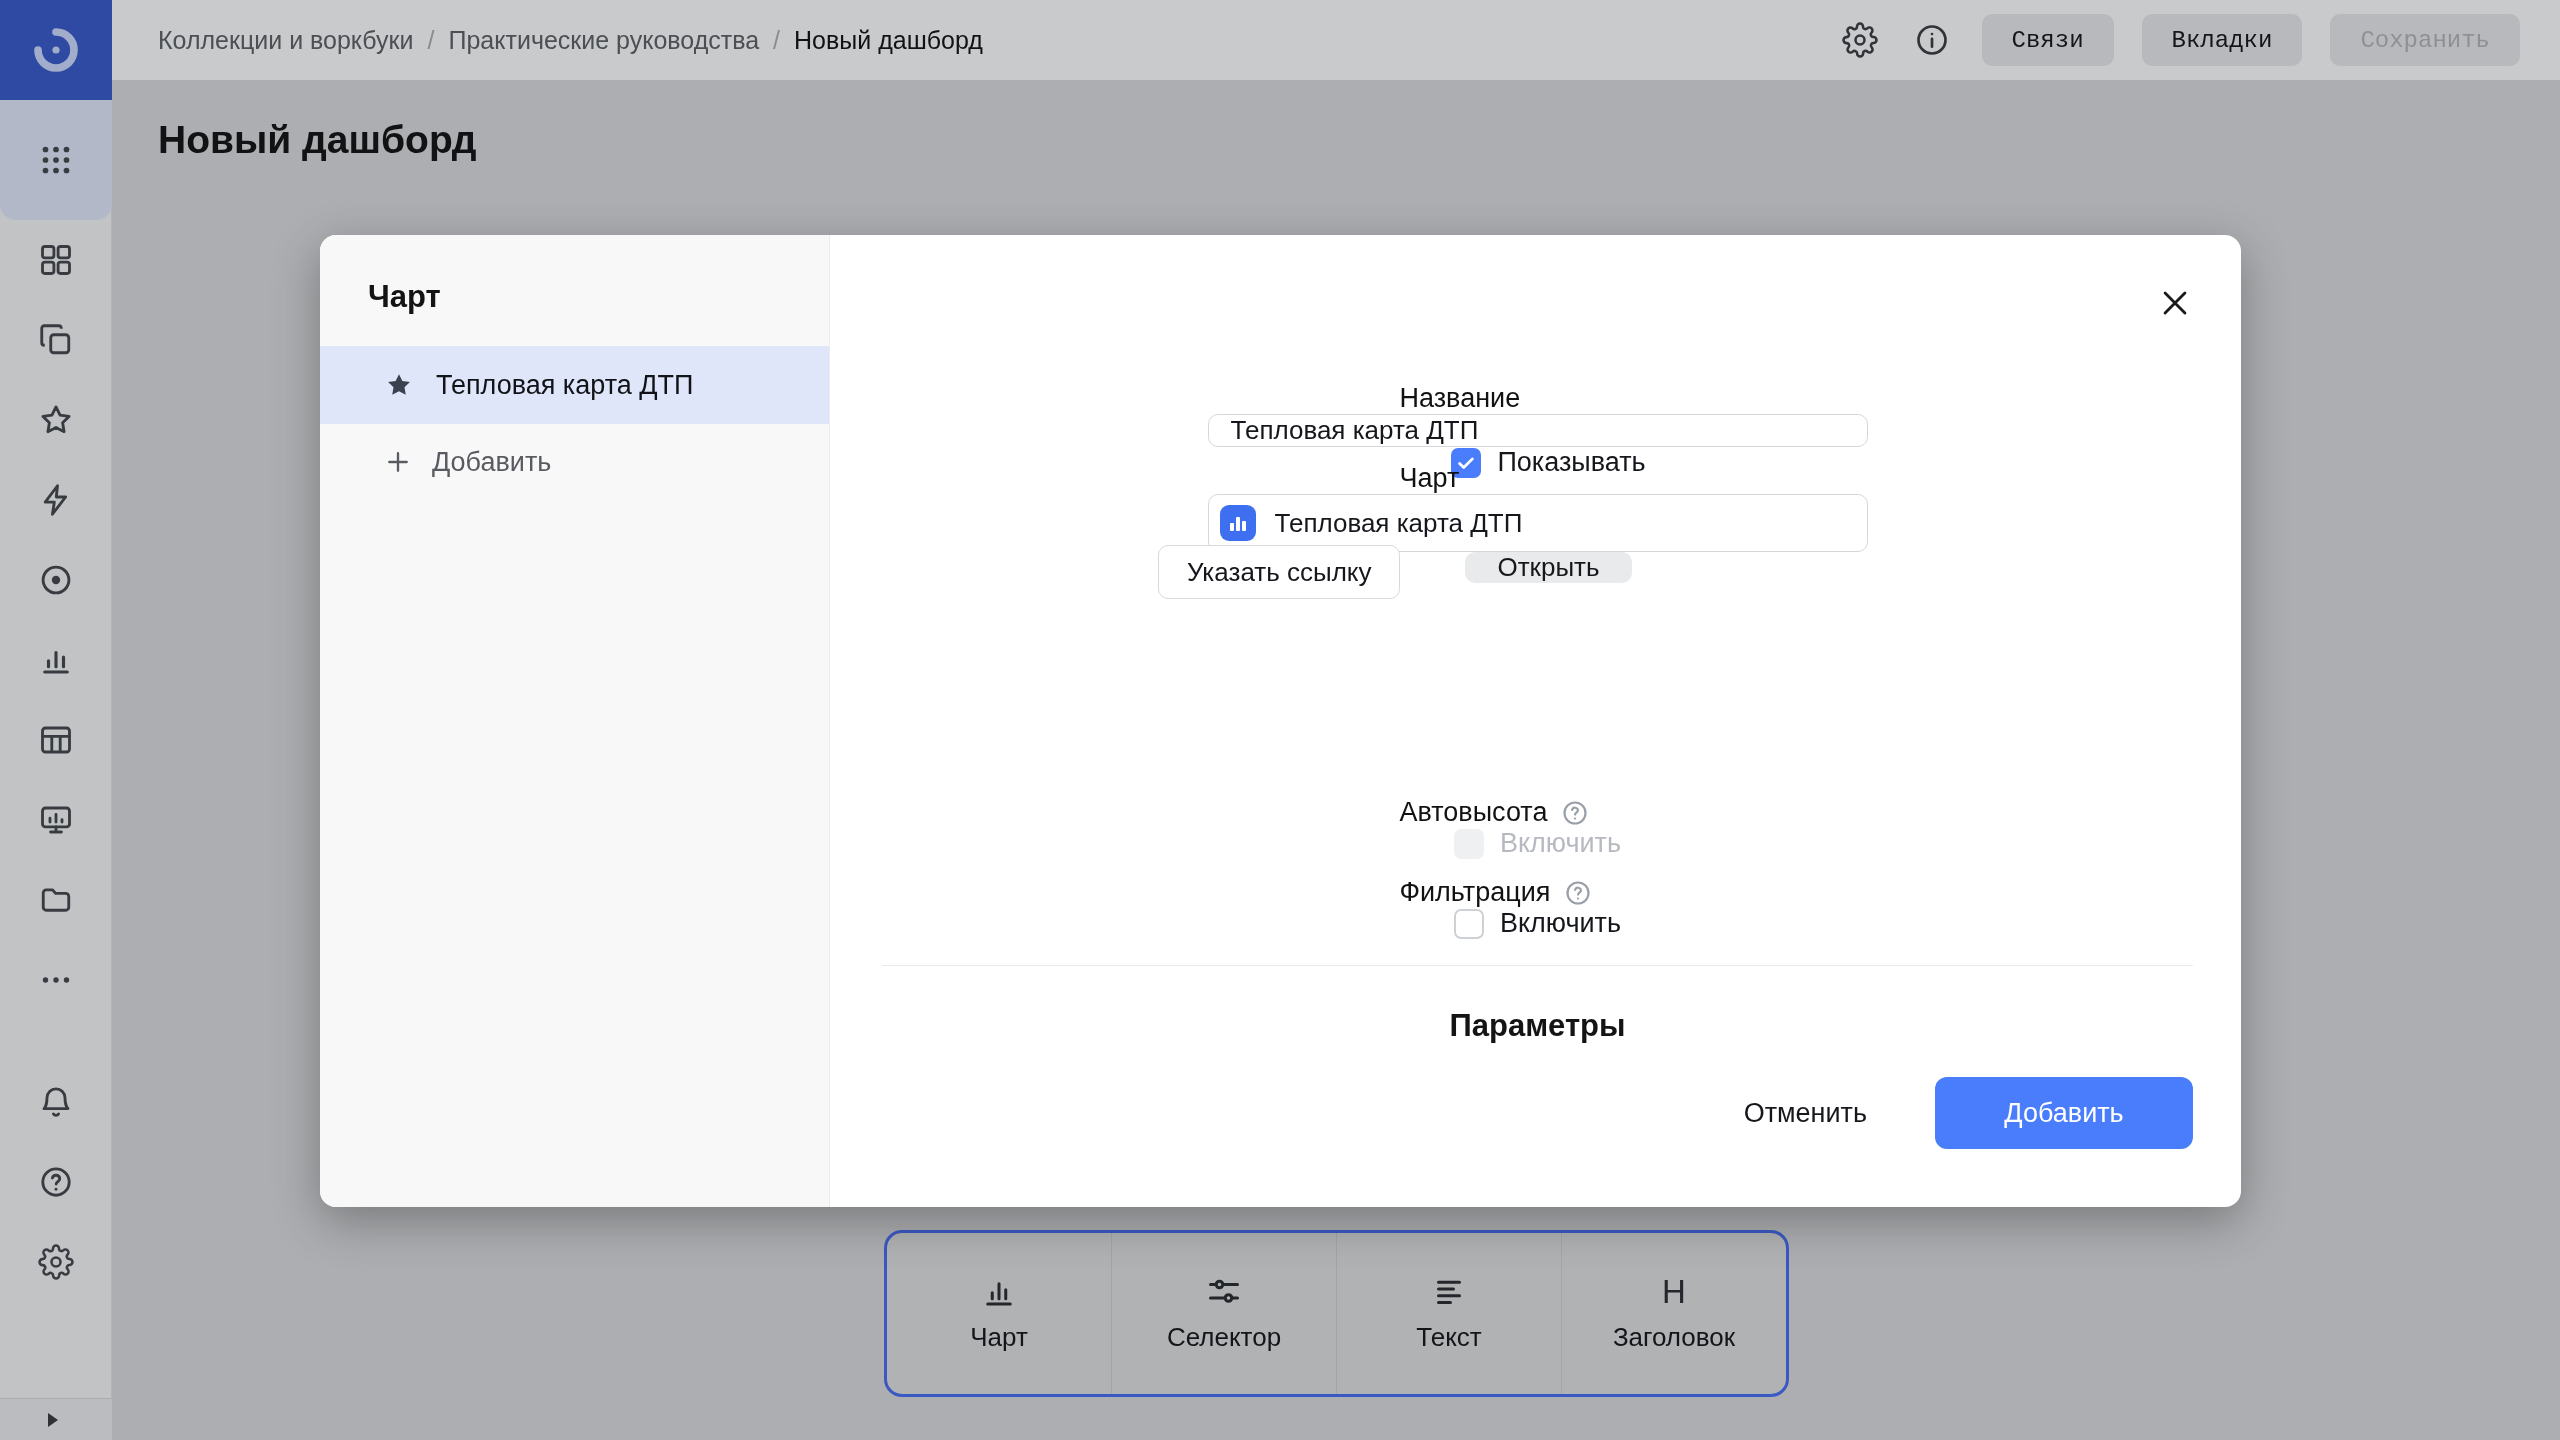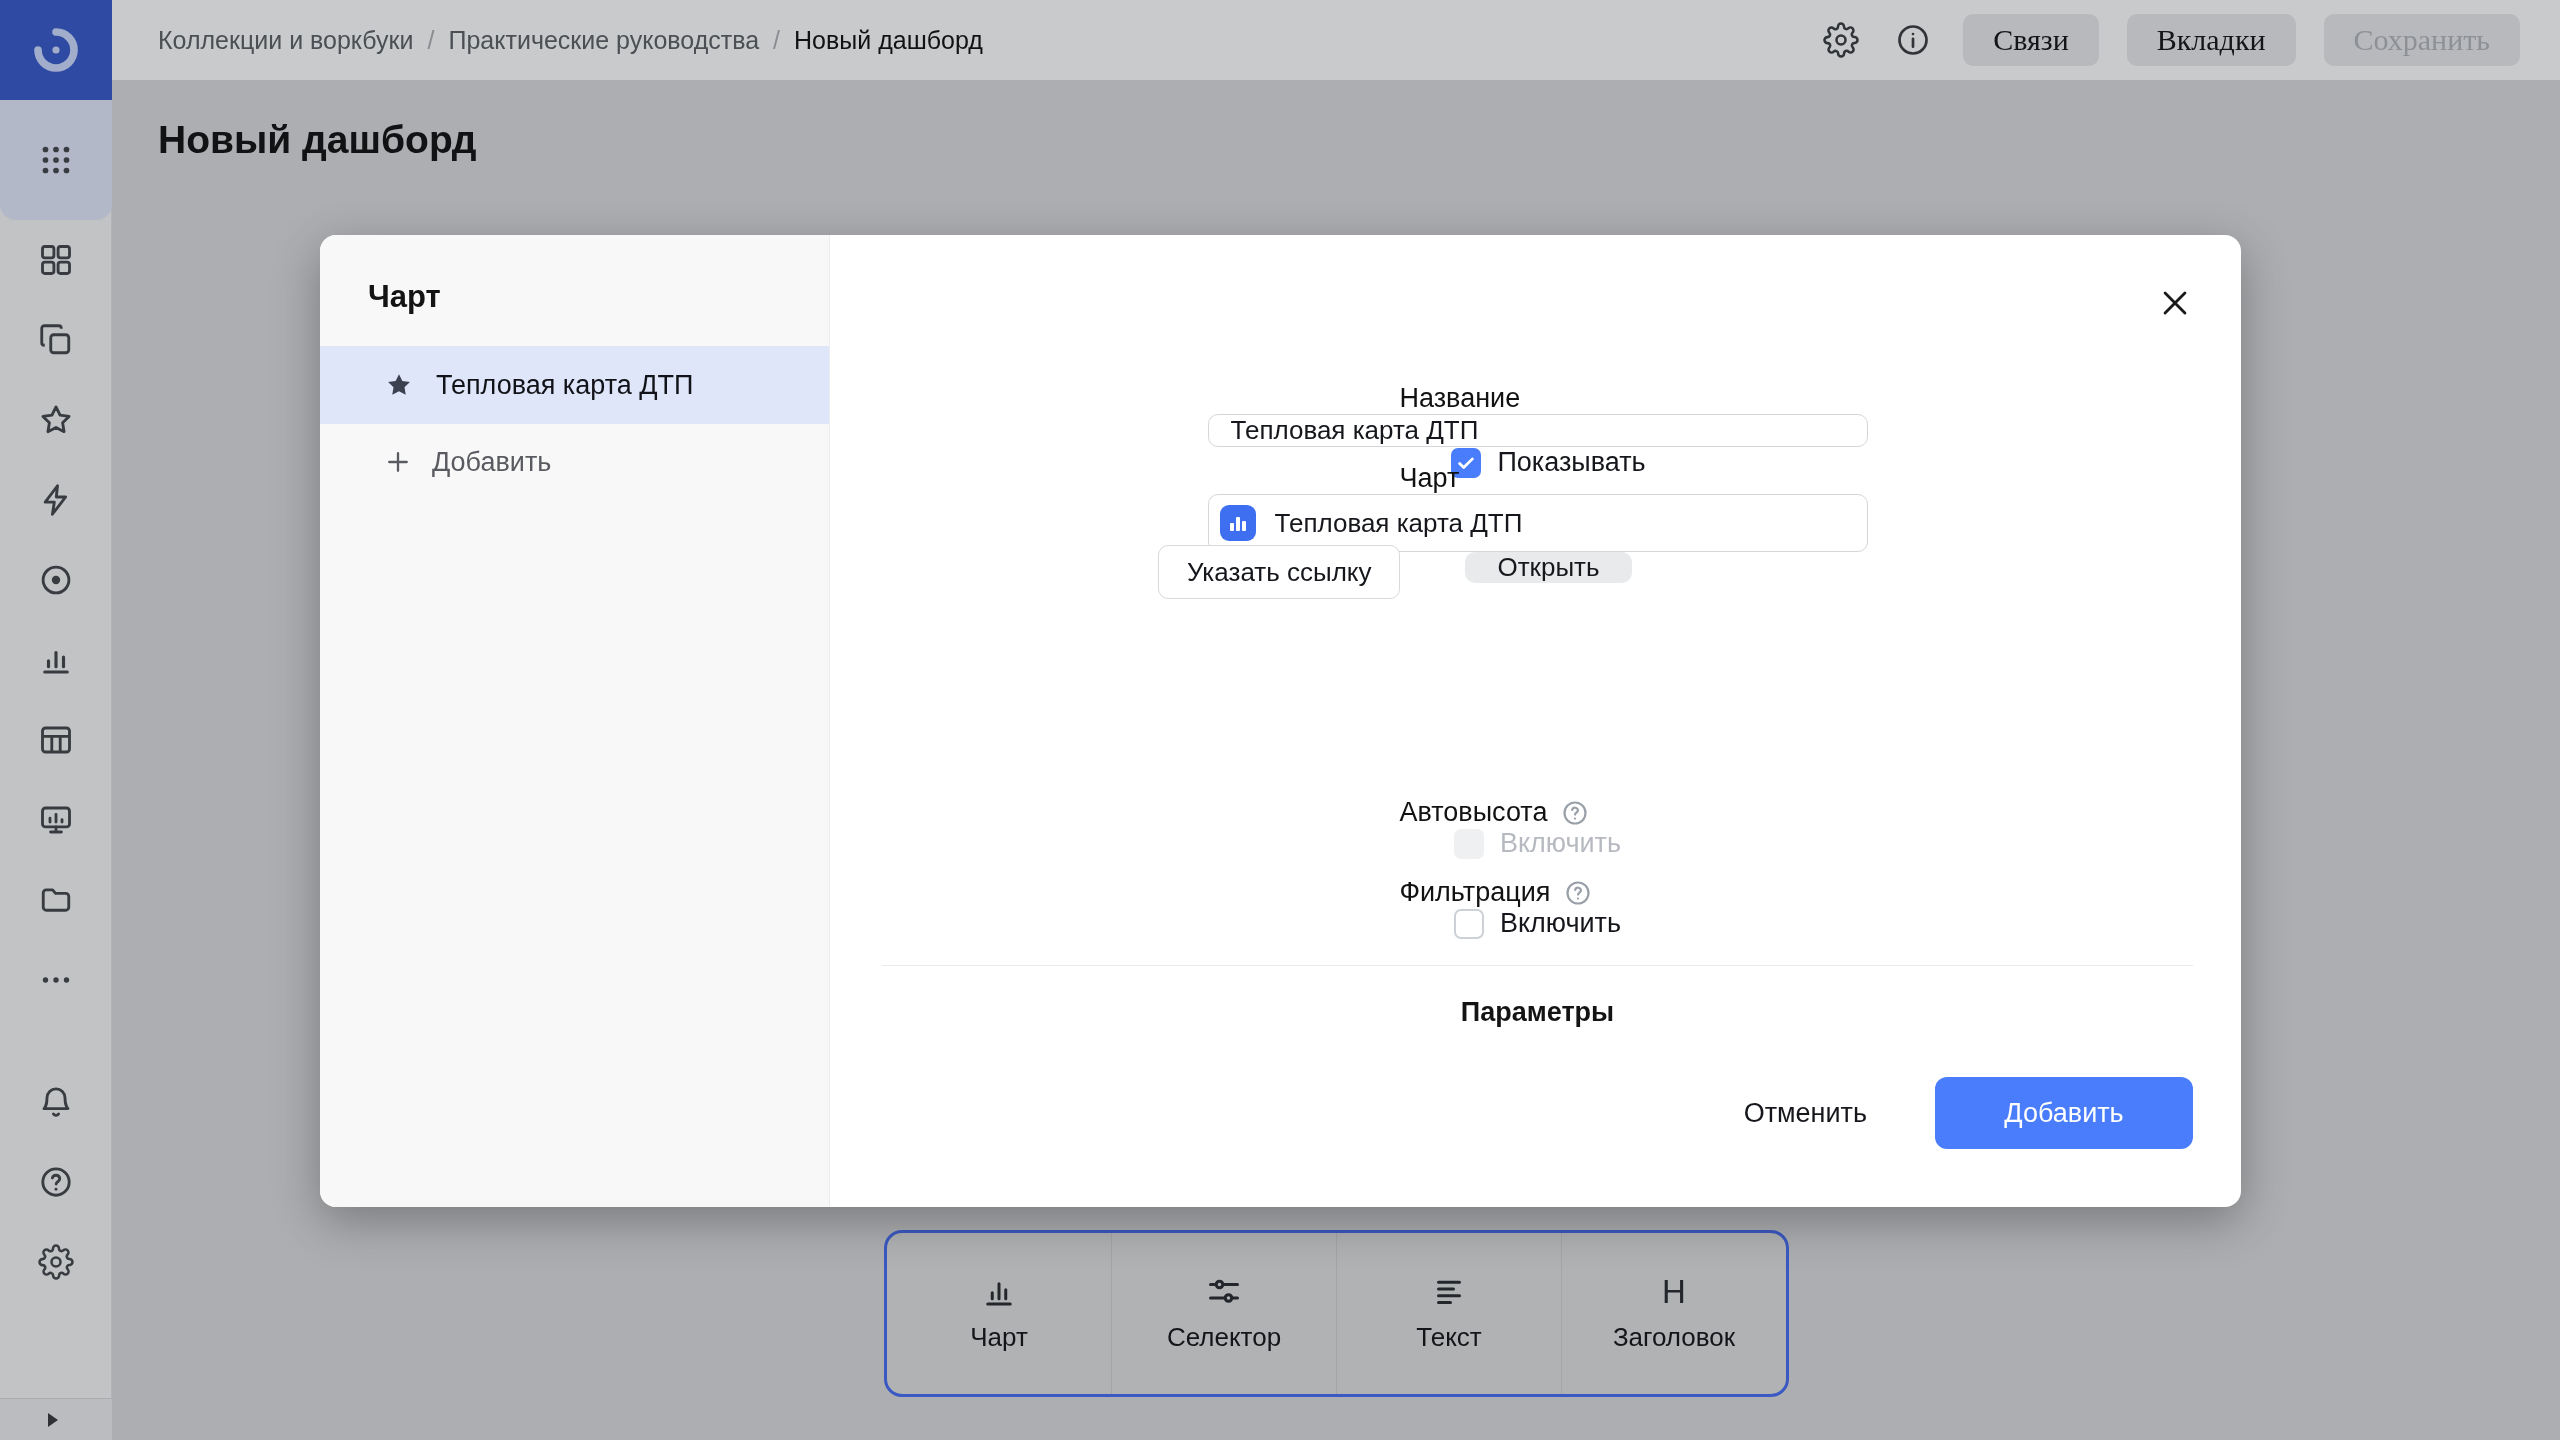--- a/index.html
+++ b/index.html
@@ -25,21 +25,21 @@
   
   .main { position:absolute; left:112px; top:0; right:0; bottom:0; }
   .topbar { height:80px; background:#ffffff; display:flex; align-items:center; padding:0 40px 0 46px; }
   .crumbs { display:flex; align-items:center; gap:14px; font-size:25px; }
   .crumb { color:#5f6368; cursor:pointer; }
   .crumb-sep { color:#aeb1b6; }
   .crumb-current { color:#141414; }
   .top-actions { margin-left:auto; display:flex; align-items:center; gap:28px; }
   .icon-btn { width:44px; height:44px; display:flex; align-items:center; justify-content:center; color:#3c3e43; cursor:pointer; }
   .icon-btn svg { width:36px; height:36px; }
-  .btn { height:52px; padding:0 30px; border:none; border-radius:10px; background:#e9eaec; font-size:30px; font-family:Liberation Serif, serif; color:#17181c; display:flex; align-items:center; cursor:pointer; }
+  .btn { height:52px; padding:0 30px; border:none; border-radius:10px; background:#e9eaec; font-size:24px; font-family:Liberation Mono, monospace; color:#17181c; display:flex; align-items:center; cursor:pointer; }
   .btn.disabled { color:#b3b6bc; cursor:default; }
 
   
   .content { position:absolute; top:80px; left:0; right:0; bottom:0; background:#dbdcde; }
   .page-title { margin:0; padding:38px 0 0 46px; font-size:39px; font-weight:600; color:#141414; }
 
   
   .edit-toolbar { position:absolute; left:884px; top:1230px; width:905px; height:167px; border:3px solid #4a6ff5; border-radius:18px; background:rgba(255,255,255,0.12); display:flex; z-index:5; }
   .tool-cell { flex:1; display:flex; flex-direction:column; align-items:center; justify-content:center; gap:12px; cursor:pointer; border-left:1px solid rgba(0,0,0,0.07); }
   .tool-cell:first-child { border-left:none; }
@@ -86,21 +86,21 @@
   .chk { width:30px; height:30px; border-radius:7px; flex:none; display:flex; align-items:center; justify-content:center; }
   .chk.on { background:#4a7dfb; }
   .chk.on svg { width:22px; height:22px; color:#fff; }
   .chk.off { background:#fff; border:2px solid #cdd0d5; }
   .chk.dis { background:#eef0f2; }
   .chk-lbl-dis { color:#b6bac0; }
   .after-input { margin-left:22px; }
   .row-autoheight { top:562px; }
   .row-filtering { top:642px; }
   .dlg-divider { position:absolute; left:52px; right:48px; top:730px; border-top:1px solid #e9eaec; }
-  .row-params { top:744px; height:44px; gap:18px; font-size:27px; font-weight:600; color:#141414; cursor:pointer; }
+  .row-params { top:744px; height:44px; gap:29px; font-size:31px; font-weight:600; color:#141414; cursor:pointer; }
   .row-params svg { width:30px; height:30px; color:#2b2d32; }
   .dlg-footer { position:absolute; right:48px; top:842px; height:72px; display:flex; align-items:center; gap:44px; }
   .btn-cancel { height:72px; padding:0 24px; background:none; border:none; font-size:27px; font-family:inherit; color:#15171c; cursor:pointer; }
   .btn-submit { width:258px; height:72px; background:#4a7dfb; border:none; border-radius:12px; color:#ffffff; font-size:27px; font-family:inherit; cursor:pointer; }
 </style>
 </head>
 <body>
 
 <div class="app">
 

